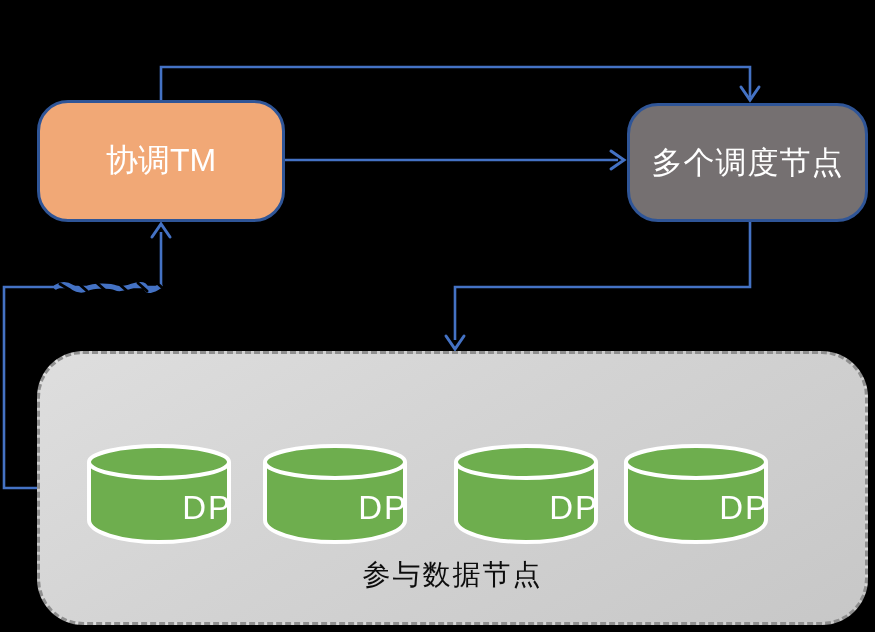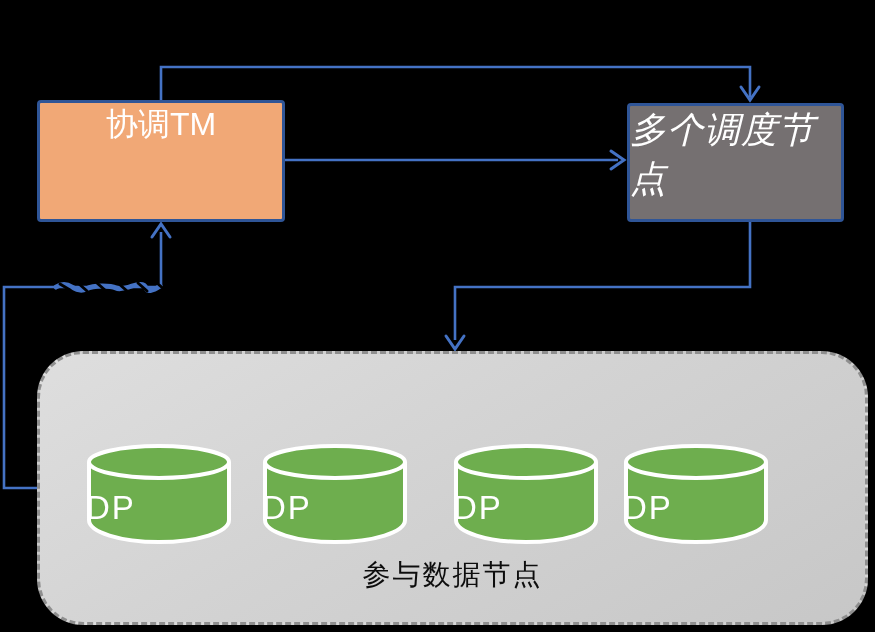--- a/index.html
+++ b/index.html
@@ -1,33 +1,33 @@
 <!DOCTYPE html>
 <html><head>
 <meta charset="utf-8">
 <style>
   html,body{margin:0;padding:0;background:#000;}
   body{width:875px;height:632px;overflow:hidden;font-family:"Liberation Sans",sans-serif;}
   .stage{position:relative;width:875px;height:632px;background:#000;}
 
   svg.connectors{position:absolute;left:0;top:0;width:875px;height:632px;z-index:1;pointer-events:none;}
 
-  .node{position:absolute;display:flex;justify-content:center;
-        box-sizing:border-box;border:3px solid #2F5597;border-radius:4px;color:#fff;z-index:2;}
+  .node{position:absolute;display:flex;align-items:center;justify-content:center;
+        box-sizing:border-box;border:3px solid #2F5597;border-radius:31px;color:#fff;z-index:2;}
   .node-coordinator{left:37px;top:100px;width:248px;height:122px;background:#F1A876;font-size:32px;}
-  .node-scheduler{left:627px;top:103px;width:217px;height:119px;background:#757071;font-size:36px;letter-spacing:1px;font-style:italic;}
+  .node-scheduler{left:627px;top:103px;width:241px;height:119px;background:#757071;font-size:31px;letter-spacing:1px;}
 
   .participants{position:absolute;left:37px;top:351px;width:831px;height:274px;box-sizing:border-box;
         border:3px dashed #8F8F8F;border-radius:46px;z-index:2;
         background:linear-gradient(150deg,#DEDEDE 0%,#D3D3D3 45%,#C7C7C7 100%);}
 
   .cyl{position:absolute;top:89px;width:146px;height:103px;}
   .cyl-1{left:46px;} .cyl-2{left:222px;} .cyl-3{left:413px;} .cyl-4{left:583px;}
   .cyl svg{position:absolute;left:0;top:0;width:146px;height:103px;}
-  .cyl-label{position:absolute;left:0;right:0;top:46px;text-align:left;color:#fff;
+  .cyl-label{position:absolute;left:0;right:0;top:46px;text-align:right;color:#fff;
         font-size:33px;font-weight:300;letter-spacing:2px;}
 
   .participants-caption{position:absolute;left:0;right:0;top:202px;text-align:center;
         color:#0D0D0D;font-size:28px;letter-spacing:2px;}
 
   .node-label,.cyl-label,.participants-caption{user-select:none;}
 </style>
 </head>
 <body>
 

